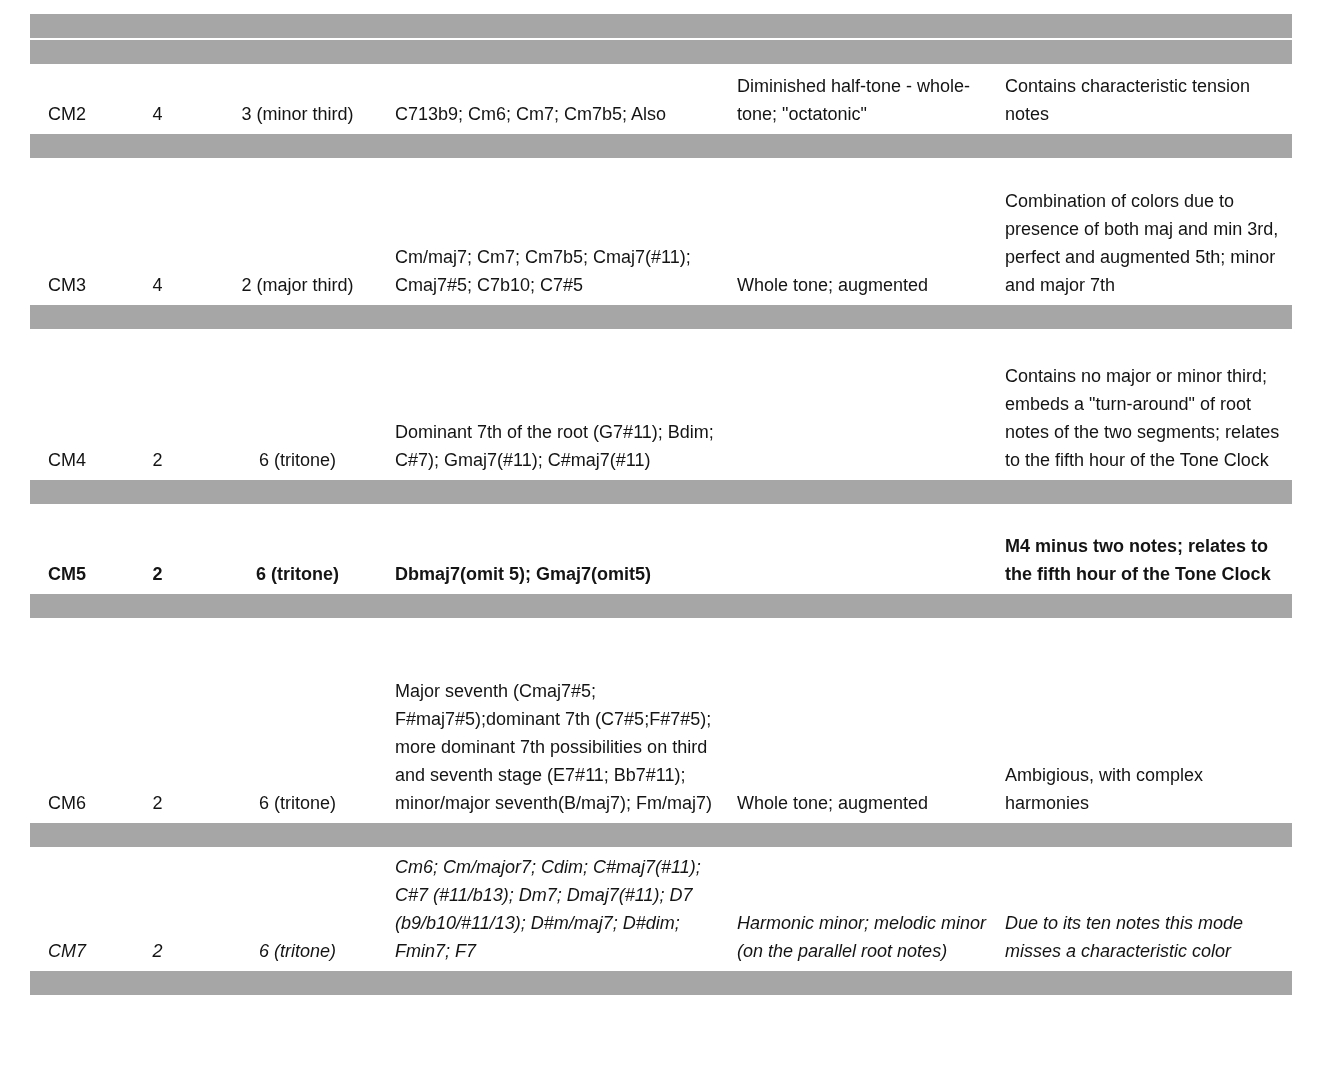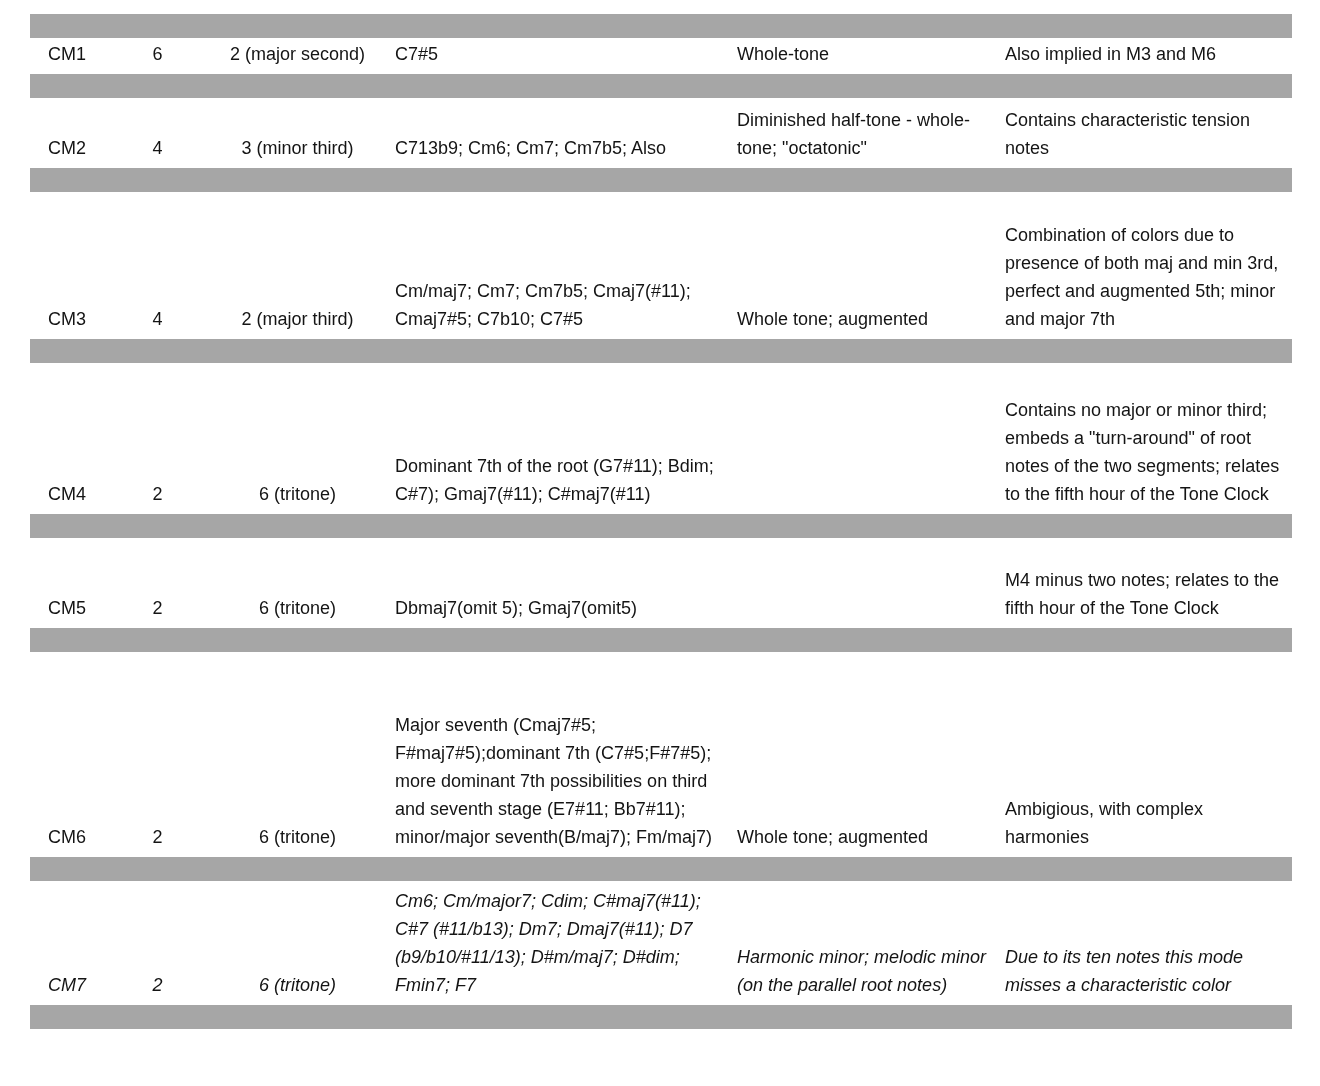--- a/index.html
+++ b/index.html
@@ -45,21 +45,21 @@
     height: 24px;
     padding: 0;
     border-top: 2px solid #ffffff;
     border-bottom: 2px solid #ffffff;
   }
   
   tr.r1 td { height: 28px;  }
   tr.r2 td { height: 62px;  }
   tr.r3 td { height: 139px; }
   tr.r4 td { height: 143px; }
-  tr.r5 td { height: 82px;  }
+  tr.r5 td { height: 82px; font-weight: bold;  }
   tr.r6 td { height: 197px; }
   tr.r7 td { height: 116px; font-style: italic; }
 </style>
 </head>
 <body>
 
 <table class="molt-table">
   <colgroup>
     <col class="c-molt">
       <col class="c-segments">
@@ -67,28 +67,20 @@
     <col class="c-chords">
       <col class="c-scale">
       <col class="c-character">
   </colgroup>
   <tbody>
 
     <tr class="sep">
         <td colspan="6" style="background:#a6a6a6"></td>
       </tr>
 
-    <tr class="r1">
-      <td class="cell-molt">CM1</td>
-      <td class="cell-segments">6</td>
-      <td class="cell-steering">2 (major second)</td>
-      <td>C7#5</td>
-      <td>Whole-tone</td>
-      <td>Also implied in M3 and M6</td>
-    </tr>
 
     <tr class="sep">
         <td colspan="6" style="background:#a6a6a6"></td>
       </tr>
 
     <tr class="r2">
       <td class="cell-molt">CM2</td>
       <td class="cell-segments">4</td>
       <td class="cell-steering">3 (minor third)</td>
       <td>C713b9; Cm6; Cm7; Cm7b5; Also</td>

